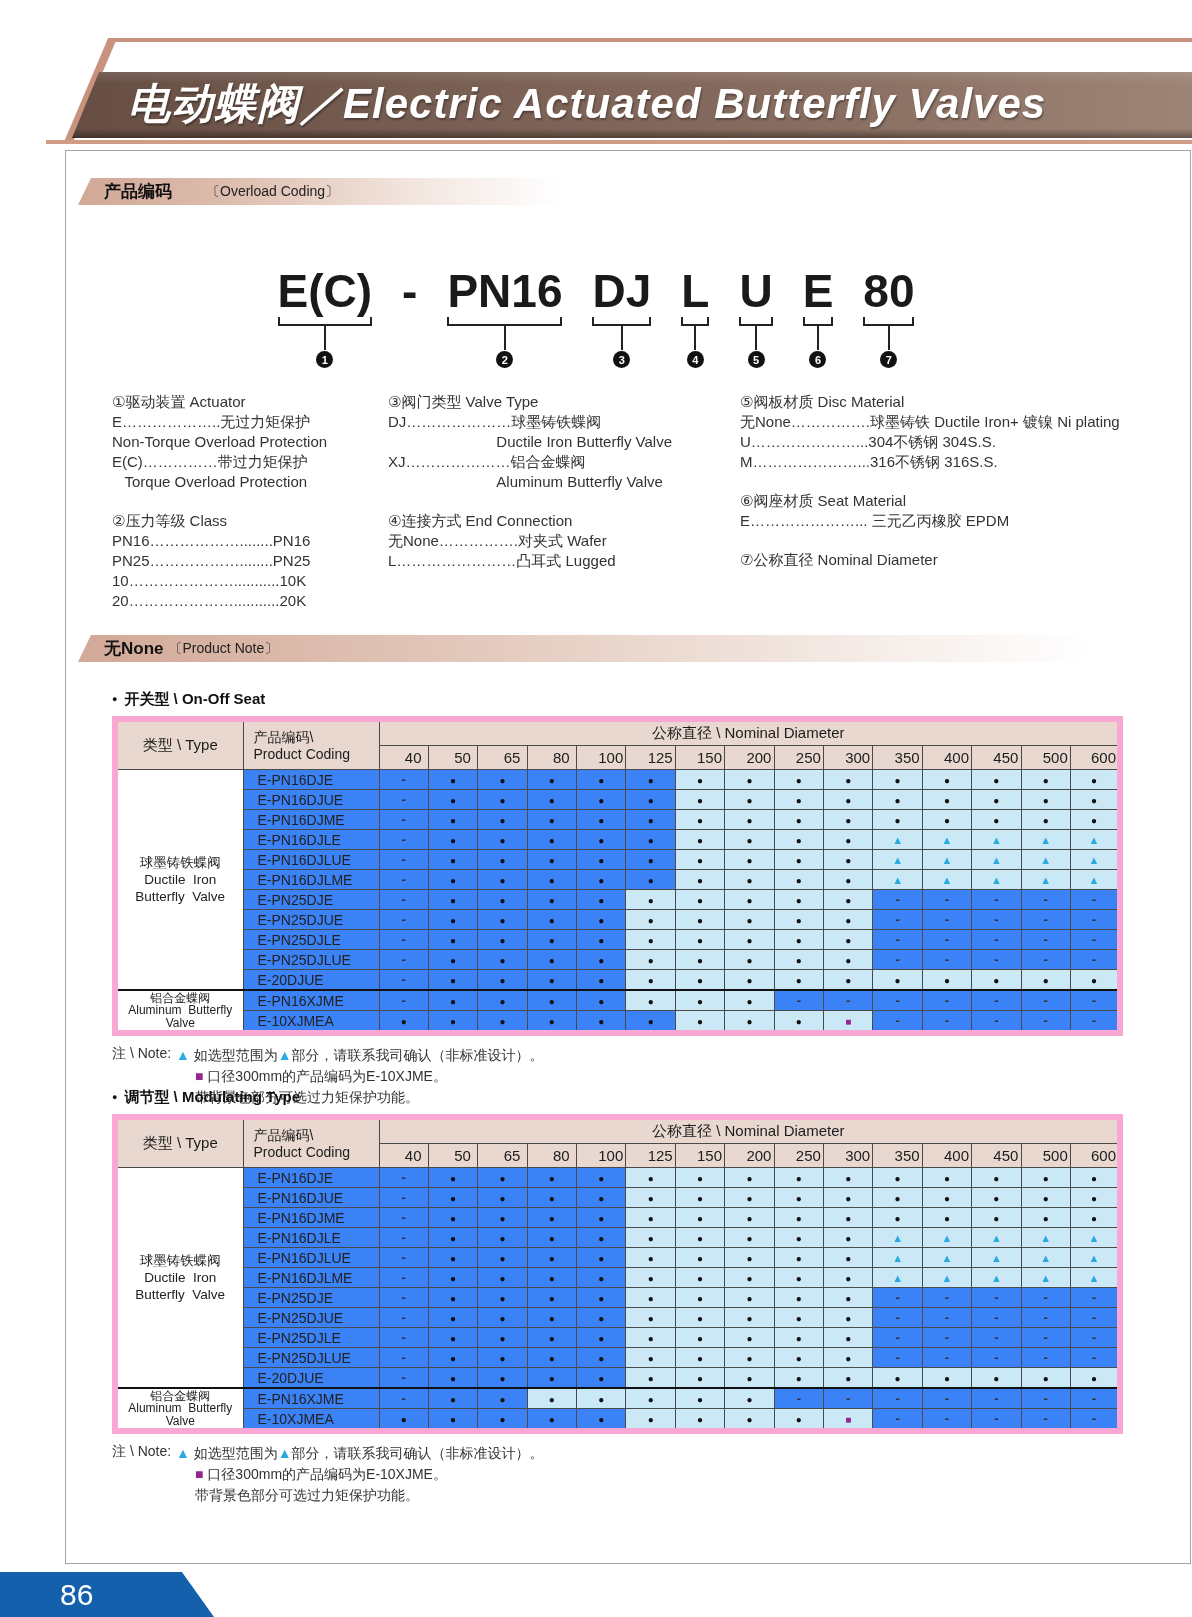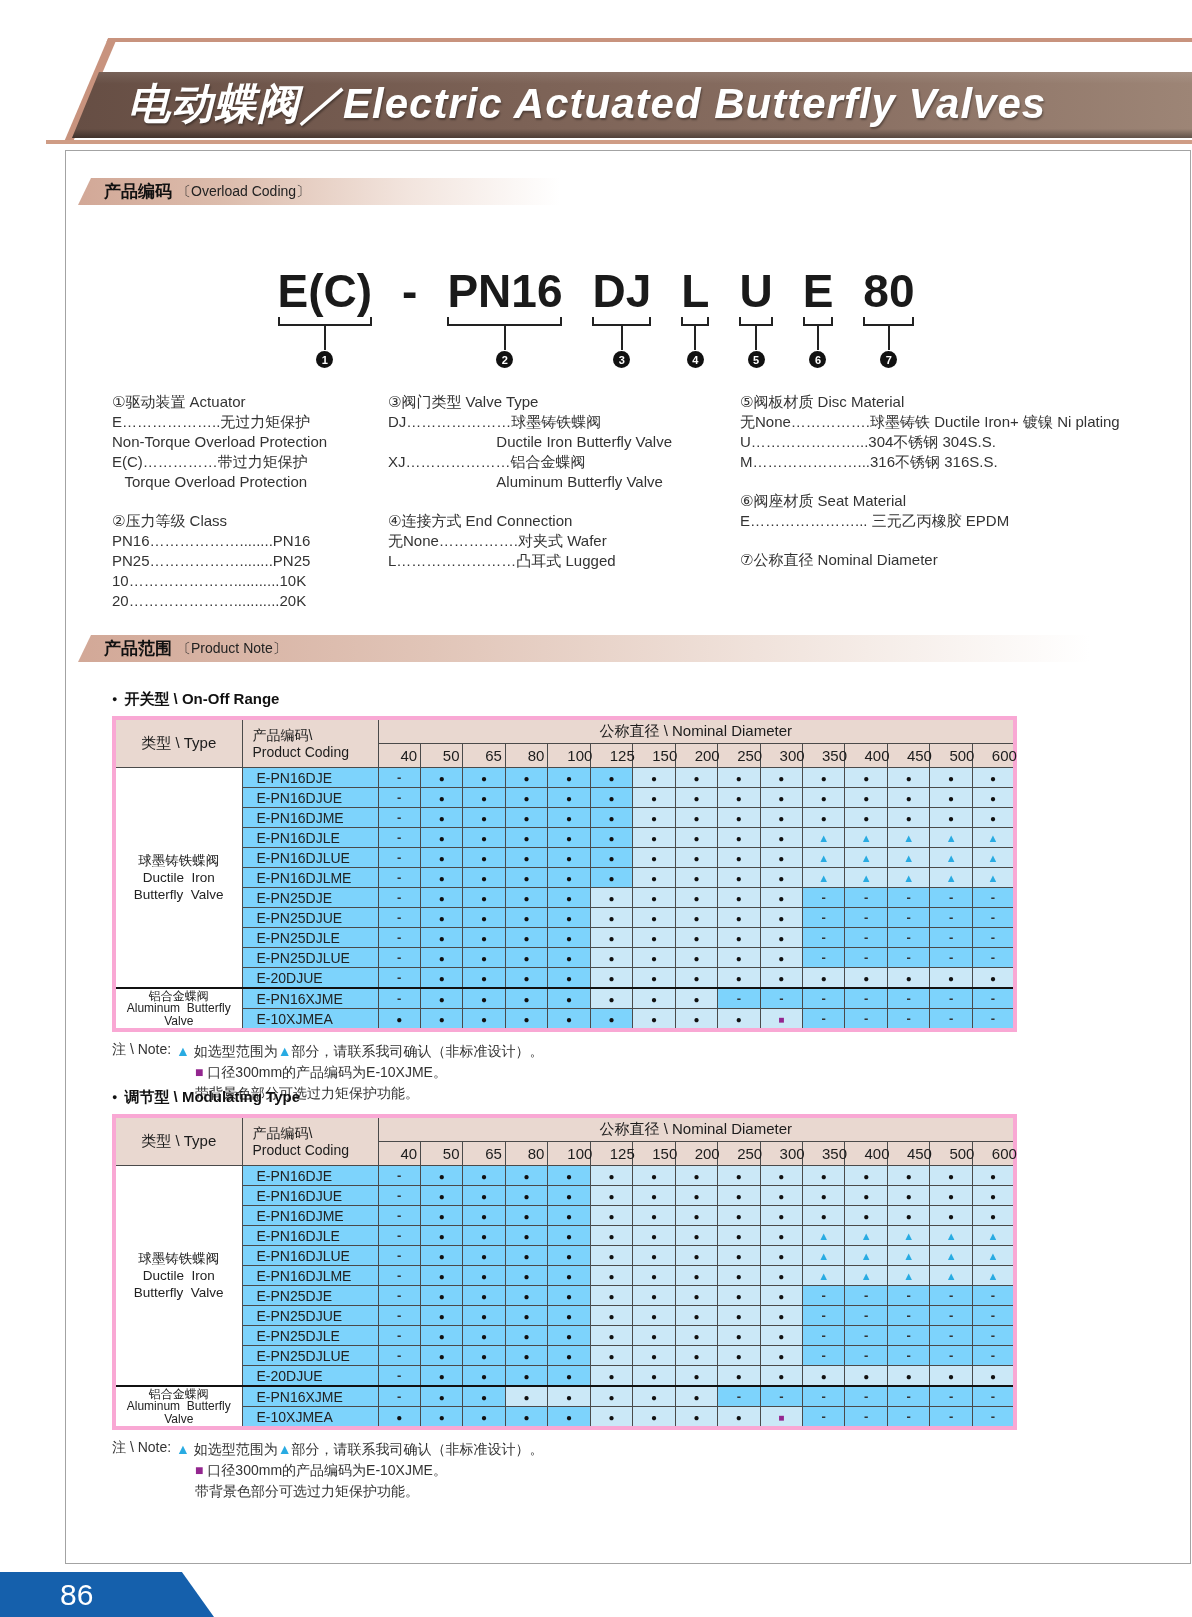--- a/index.html
+++ b/index.html
@@ -19,21 +19,21 @@
     font-style:italic;color:#fff;letter-spacing:1px;white-space:nowrap;
     text-shadow:1px 2px 2px rgba(0,0,0,.35);}
 
   .content-box{position:absolute;left:65px;top:150px;width:1124px;height:1412px;
     border:1px solid #a3a3a3;background:#fff;}
 
   
   .sec-band{position:absolute;height:27px;display:flex;align-items:center;
     clip-path:polygon(13px 0,100% 0,100% 100%,0 100%);padding-left:26px;box-sizing:border-box;}
   #band-coding{left:78px;top:178px;width:482px;
-    background:linear-gradient(to right,#d2a897,#dcbcac 30%,#f2e4dd 68%,#fff 100%);}
+    background:linear-gradient(to right,#d2a897,#dcbcac 30%,#f2e4dd 68%,#fff 100%);gap:29px;}
   #band-range{left:78px;top:635px;width:1012px;
     background:linear-gradient(to right,#d2a897,#e1c5b8 35%,#f5ece7 78%,#fff 100%);}
   .sec-band .zh{font-weight:bold;font-size:17px;color:#111;}
   .sec-band .en{font-size:14px;color:#222;margin-left:5px;}
 
   
   .code-diagram{position:absolute;left:0;top:268px;width:100%;display:flex;
     justify-content:center;align-items:flex-start;gap:30px;}
   .code-seg{display:flex;flex-direction:column;align-items:center;}
   .code-text{font-size:46px;font-weight:bold;color:#1a1a1a;line-height:1;}
@@ -46,21 +46,21 @@
   
   .legend-col{position:absolute;top:392px;font-size:15px;color:#333;line-height:20px;white-space:pre-wrap;}
   #legend-col-0{left:112px;} #legend-col-1{left:388px;} #legend-col-2{left:740px;}
   .legend-block{margin:0 0 19px 0;}
 
   
   .table-block{position:absolute;left:112px;width:1012px;}
   #tblock-0{top:690px;} #tblock-1{top:1088px;}
   .tbl-caption{font-size:15px;font-weight:bold;color:#111;margin-bottom:7px;}
   .tbl-caption .bullet{font-size:9px;vertical-align:2px;margin-right:7px;}
-  table.ptable{border-collapse:collapse;width:905px;table-layout:fixed;border:4px solid #f9a8d4;background:#7dd3fc;}
+  table.ptable{border-collapse:collapse;width:1011px;table-layout:fixed;border:6px solid #f9a8d4;background:#3b82f6;}
   .ptable th{background:#e9d8d0;font-weight:normal;color:#1c1c1c;border:1px solid #4a4a4a;padding:0;}
   .ptable th.h-type{font-size:15px;}
   .ptable th.h-coding{font-size:14px;text-align:left;padding-left:10px;line-height:17px;}
   .ptable th.h-span{font-size:15px;height:23px;}
   .ptable th.h-dia{font-size:15px;height:23px;padding-left:19px;}
   .ptable td{border:1px solid #4a4a4a;height:19px;text-align:center;padding:0;font-size:13px;color:#222;}
   .ptable td.hl{background:#cbe8f7;}
   .ptable td.t-code{text-align:left;padding-left:14px;font-size:14px;white-space:nowrap;}
   .ptable td.t-group{background:#fff;white-space:pre-wrap;margin-left:16px;}
   .ptable td.t-group.g0{font-size:13.5px;line-height:17px;}
@@ -145,27 +145,27 @@
       </div>
     </div>
 
   <div id="legend">
       <div class="legend-col" id="legend-col-0"><div class="legend-block"><div class="legend-line">①驱动装置 Actuator</div><div class="legend-line">E………………..无过力矩保护</div><div class="legend-line">Non-Torque Overload Protection</div><div class="legend-line">E(C)……………带过力矩保护</div><div class="legend-line">   Torque Overload Protection</div></div><div class="legend-block"><div class="legend-line">②压力等级 Class</div><div class="legend-line">PN16………………........PN16</div><div class="legend-line">PN25………………........PN25</div><div class="legend-line">10…………………...........10K</div><div class="legend-line">20…………………...........20K</div></div></div>
       <div class="legend-col" id="legend-col-1"><div class="legend-block"><div class="legend-line">③阀门类型 Valve Type</div><div class="legend-line">DJ…………………球墨铸铁蝶阀</div><div class="legend-line">                          Ductile Iron Butterfly Valve</div><div class="legend-line">XJ…………………铝合金蝶阀</div><div class="legend-line">                          Aluminum Butterfly Valve</div></div><div class="legend-block"><div class="legend-line">④连接方式 End Connection</div><div class="legend-line">无None…………….对夹式 Wafer</div><div class="legend-line">L……………………凸耳式 Lugged</div></div></div>
       <div class="legend-col" id="legend-col-2"><div class="legend-block"><div class="legend-line">⑤阀板材质 Disc Material</div><div class="legend-line">无None…………….球墨铸铁 Ductile Iron+ 镀镍 Ni plating</div><div class="legend-line">U…………………...304不锈钢 304S.S.</div><div class="legend-line">M…………………...316不锈钢 316S.S.</div></div><div class="legend-block"><div class="legend-line">⑥阀座材质 Seat Material</div><div class="legend-line">E…………………... 三元乙丙橡胶 EPDM</div></div><div class="legend-block"><div class="legend-line">⑦公称直径 Nominal Diameter</div></div></div>
     </div>
 
   <div class="sec-band" id="band-range">
-    <span class="zh">产品范围</span>
+    <span class="zh">无None</span>
     <span class="en">〔Product Note〕</span>
   </div>
 
   <div class="table-block" id="tblock-0">
     <div class="tbl-caption">
-      <span class="bullet">●</span><span>开关型 \ On-Off Range</span>
+      <span class="bullet">●</span><span>开关型 \ On-Off Seat</span>
     </div>
   <table class="ptable">
         <colgroup>
           <col style="width: 128px;">
           <col style="width: 136px;">
           <col>
           <col>
           <col>
           <col>
           <col>

